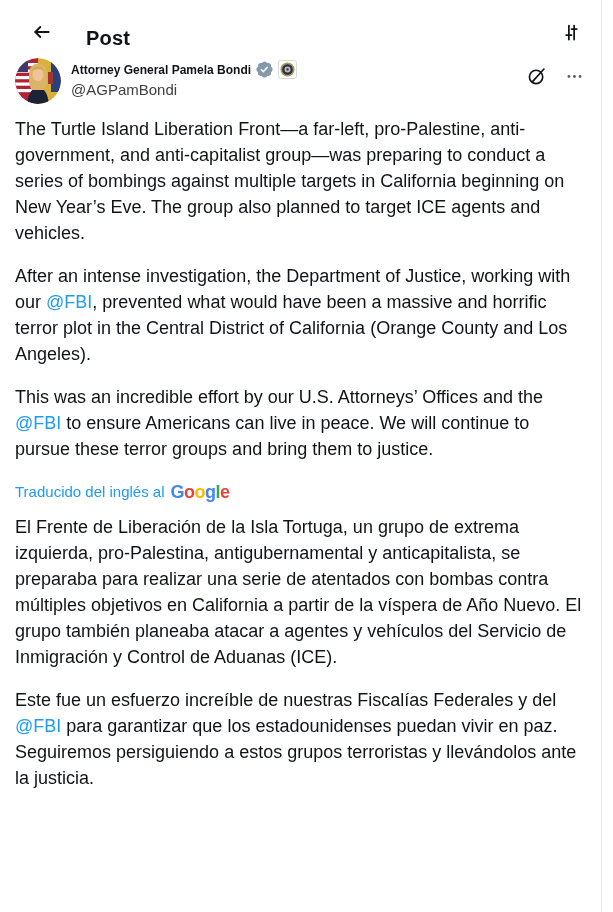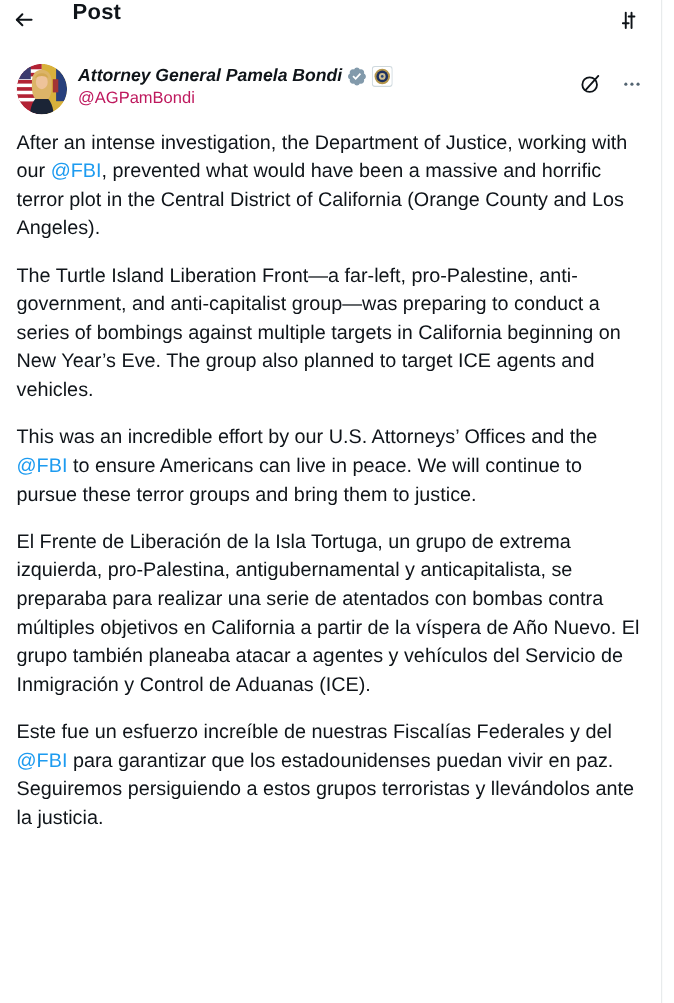--- a/index.html
+++ b/index.html
@@ -10,22 +10,22 @@
     color:#0f1419;
     position:relative;
   }
   .main-col{
     width:602px; height:912px;
     border-right:1px solid #e6e9ea;
     background:#fff;
   }
   
   .topbar{
-    display:flex; align-items:flex-start;
-    height:50px; padding:0 12px 0 4px;
+    display:flex; align-items:flex-end;
+    height:50px; padding:0 12px 0 24px;
   }
   .icon-btn{
     width:36px; height:36px; border-radius:50%;
     display:flex; align-items:center; justify-content:center;
     background:transparent; border:none; cursor:pointer; flex:0 0 auto;
   }
   .topbar-title{
     font-size:20px; font-weight:700; margin-left:26px; letter-spacing:.2px;
   }
   .topbar-spacer{ flex:1; }
@@ -38,22 +38,22 @@
 
   
   .article{ padding:0 15px; }
   .user-row{ display:flex; align-items:flex-start; margin-top:8px; }
   .avatar{
     width:46px; height:46px; border-radius:50%; overflow:hidden; flex:0 0 auto;
     cursor:pointer;
   }
   .user-meta{ margin-left:10px; padding-top:2px; min-width:0; }
   .name-line{ display:flex; align-items:center; gap:4px; }
-  .display-name{ font-size:16px; font-weight:700; white-space:nowrap; cursor:pointer;font-style:italic; }
-  .handle{ font-size:15px; color:#be185d; margin-top:2px; }
+  .display-name{ font-size:12px; font-weight:700; white-space:nowrap; cursor:pointer; }
+  .handle{ font-size:15px; color:#404040; margin-top:2px; }
   .user-actions{ margin-left:auto; display:flex; align-items:center; gap:14px; padding-top:6px; }
 
   
   .post-body{ margin-top:12px; font-size:18px; line-height:26px; color:#0f1419; }
   .post-body p{ margin:0 0 17px; }
   .post-body .rich:last-child p:last-child{ margin-bottom:16px; }
   a.mention{ color:#1d9bf0; text-decoration:none; cursor:pointer; }
 
   .attribution{
     display:flex; align-items:center; gap:6px;
@@ -154,25 +154,29 @@
                 <circle cx="12" cy="12" r="1.8"></circle>
                 <circle cx="19" cy="12" r="1.8"></circle>
               </svg>
           </span>
         </button>
       </div>
     </div>
 
     <div class="post-body">
       <div class="rich">
+          <p>The Turtle Island Liberation Front—a far-left, pro-Palestine, anti-government, and anti-capitalist group—was preparing to conduct a series of bombings against multiple targets in California beginning on New Year’s Eve. The group also planned to target ICE agents and vehicles.</p>
           <p>After an intense investigation, the Department of Justice, working with our <a class="mention">@FBI</a>, prevented what would have been a massive and horrific terror plot in the Central District of California (Orange County and Los Angeles).</p>
-          <p>The Turtle Island Liberation Front—a far-left, pro-Palestine, anti-government, and anti-capitalist group—was preparing to conduct a series of bombings against multiple targets in California beginning on New Year’s Eve. The group also planned to target ICE agents and vehicles.</p>
           <p>This was an incredible effort by our U.S. Attorneys’ Offices and the <a class="mention">@FBI</a> to ensure Americans can live in peace. We will continue to pursue these terror groups and bring them to justice.</p>
         </div>
 
+      <div class="attribution">
+        <span class="label">Traducido del inglés al</span>
+        <span class="google-logo"><span style="color: rgb(66, 133, 244);">G</span><span style="color: rgb(234, 67, 53);">o</span><span style="color: rgb(251, 188, 5);">o</span><span style="color: rgb(66, 133, 244);">g</span><span style="color: rgb(52, 168, 83);">l</span><span style="color: rgb(234, 67, 53);">e</span></span>
+      </div>
 
       <div class="rich">
           <p>El Frente de Liberación de la Isla Tortuga, un grupo de extrema izquierda, pro-Palestina, antigubernamental y anticapitalista, se preparaba para realizar una serie de atentados con bombas contra múltiples objetivos en California a partir de la víspera de Año Nuevo. El grupo también planeaba atacar a agentes y vehículos del Servicio de Inmigración y Control de Aduanas (ICE).</p>
           <p>Este fue un esfuerzo increíble de nuestras Fiscalías Federales y del <a class="mention">@FBI</a> para garantizar que los estadounidenses puedan vivir en paz. Seguiremos persiguiendo a estos grupos terroristas y llevándolos ante la justicia.</p>
         </div>
     </div>
 
   </div>
 </div>
 

